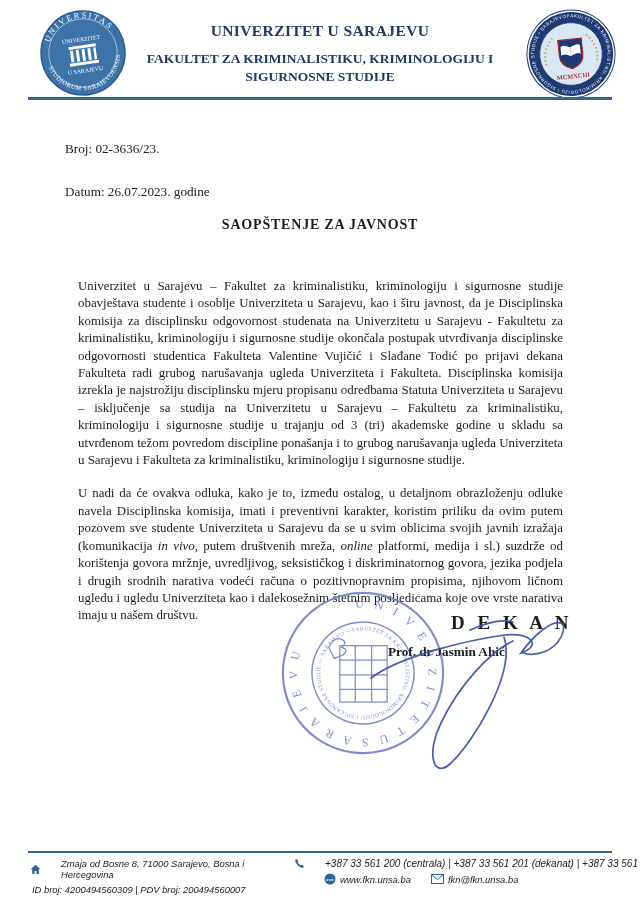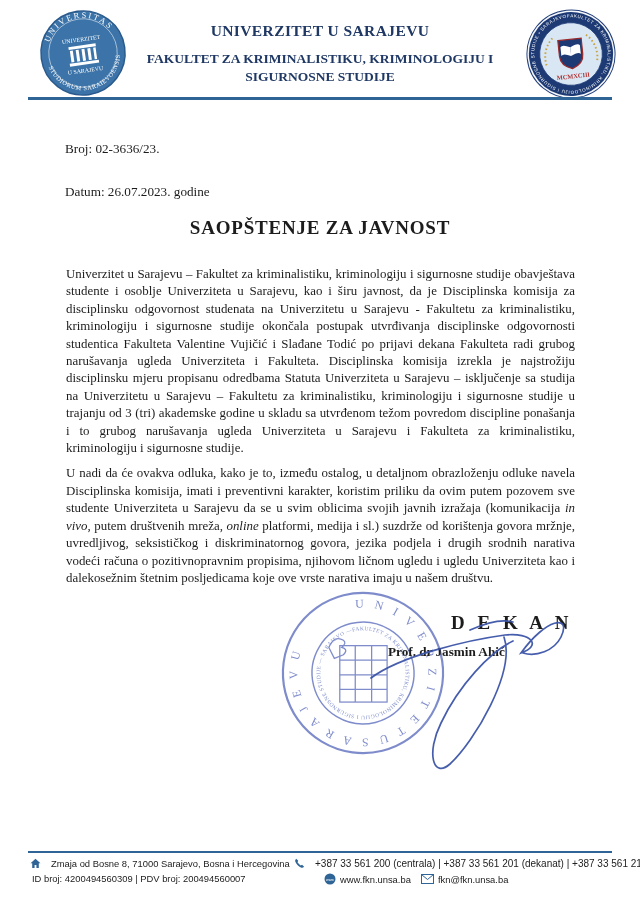--- a/index.html
+++ b/index.html
@@ -20,29 +20,29 @@
   .logo-left  { left:34px; }
   .logo-right { left:522px; }
   .rule-top    { position:absolute; top:97px;  left:28px; width:584px; height:3px; background:#2f6496; }
   .rule-bottom { position:absolute; top:851px; left:28px; width:584px; height:2px; background:#2f6496; }
 
   
   .meta { position:absolute; left:65px; top:141px; font-size:13.2px; }
   .meta-row + .meta-row { margin-top:27px; }
   .doc-title {
     position:absolute; top:217px; left:0; right:0; text-align:center;
-    font-weight:bold; font-size:19px; letter-spacing:.8px;
+    font-weight:bold; font-size:14px; letter-spacing:.8px;
   }
 
   
   .doc-body {
     position:absolute; left:62px; top:262px; width:517px;
     font-size:12.9px; line-height:17.4px; text-align:justify;
   }
-  .doc-body p { margin:4px; }
+  .doc-body p { margin:16px; }
   .doc-body p + p { margin-top:8px; }
   .italic { font-style:italic; }
 
   
   .stamp {
     position:absolute; left:272px; top:582px; width:182px; height:182px;
     transform:rotate(-14deg); opacity:.9; z-index:1;
   }
   .sig-role {
     position:absolute; left:451px; top:612px; z-index:2;
@@ -55,21 +55,21 @@
   .signature-svg { position:absolute; inset:0; z-index:3; pointer-events:none; }
 
   
   .footer {
     position:absolute; top:858px; left:30px; width:582px;
     font-family:"Liberation Sans", sans-serif; font-size:9.4px; color:#222;
     display:flex;
   }
   .footer-left { width:264px; flex:none; }
   .footer-right { flex:1; }
-  .f-row { display:flex; align-items:center; gap:10px; }
+  .f-row { display:flex; align-items:center; gap:20px;font-style:italic; }
   .f-row + .f-row { margin-top:4px; }
   .footer-right .f-row.phones { font-size:10px; white-space:nowrap; }
   .footer-right .links { justify-content:flex-start; padding-left:30px; }
   .link-item { display:flex; align-items:center; gap:4px; }
   .f-icon { flex:none; display:inline-block; }
   .reg-row { padding-left:2px; }
 </style>
 </head>
 <body>
 

